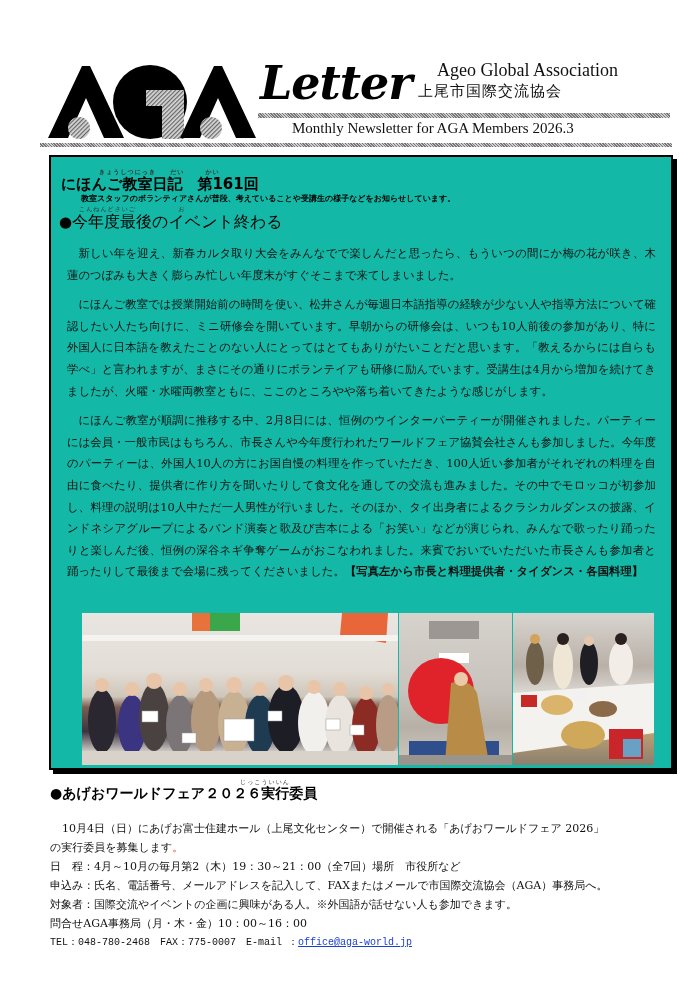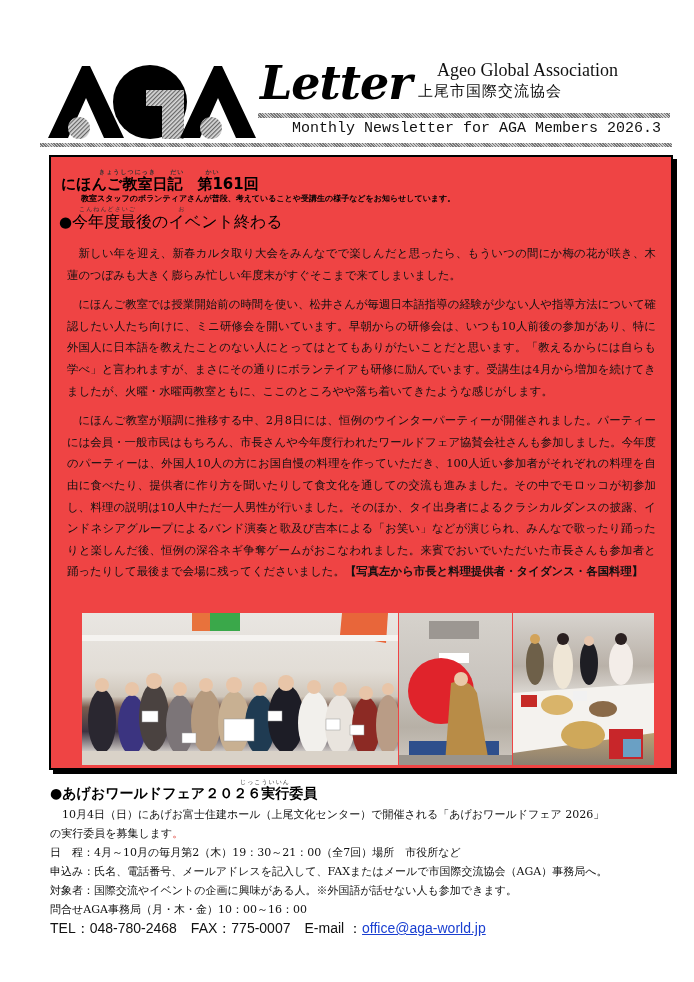--- a/index.html
+++ b/index.html
@@ -10,27 +10,27 @@
   .masthead { position: absolute; left: 0; top: 0; width: 694px; height: 150px; }
   .logo { position: absolute; left: 46px; top: 62px; width: 220px; height: 78px; }
   .letter-word { position: absolute; left: 260px; top: 60px; font-family: "DejaVu Serif", serif;
                  font-style: italic; font-weight: bold; font-size: 46px; letter-spacing: -1px; line-height: 1; color:#000; }
   .org-en { position: absolute; left: 437px; top: 60px; font-family: "Liberation Serif", serif;
             font-size: 18px; color: #111; }
   .org-ja { position: absolute; left: 418px; top: 82px; font-family: "DejaVu Sans", sans-serif;
             font-size: 15px; letter-spacing: 1px; color: #111; }
   .hatch { background-image: repeating-linear-gradient(45deg, #777 0 1px, #cfcfcf 1px 2px); }
   .rule-top { position: absolute; left: 258px; top: 113px; width: 412px; height: 5px; }
-  .tagline { position: absolute; left: 292px; top: 120px; font-family: Liberation Mono, monospace;
+  .tagline { position: absolute; left: 292px; top: 120px; font-family: Liberation Serif, serif;
              font-size: 15px; color: #111; }
   .rule-bottom { position: absolute; left: 40px; top: 143px; width: 632px; height: 4px; }
 
   
   .diary-box { position: absolute; left: 49px; top: 155px; width: 620px; height: 611px;
-               border: 2px solid #000; box-shadow: 4px 4px 0 #000; background: #ef4444; }
+               border: 2px solid #000; box-shadow: 4px 4px 0 #000; background: #14b8a6; }
   .ruby { font-size: 6px; color: #333; display: block; line-height: 1; letter-spacing: 1px; }
   .diary-title { position: absolute; left: 10px; top: 12px; font-family: "DejaVu Sans", sans-serif;
                  font-weight: bold; font-size: 15px; color: #000; }
   .diary-sub { position: absolute; left: 30px; top: 36px; font-family: "DejaVu Sans", sans-serif;
                font-weight: bold; font-size: 8px; color: #000; text-align: right; }
   .section-head { position: absolute; left: 8px; top: 55px; font-family: "DejaVu Sans", sans-serif;
                   font-size: 16px; color: #000; }
   .section-head .dot { font-size: 15px; }
   .body { position: absolute; left: 8px; top: 78px; width: 605px; font-family: "DejaVu Serif", serif;
           font-size: 11.4px; line-height: 21.6px; color: #111; text-align: justify; }
@@ -44,24 +44,24 @@
     background:
       linear-gradient(180deg, #e9e6e2 0%, #e2ddd6 38%, #cfc6ba 55%, #7a5d4f 62%, #3d3442 78%, #d9d4cf 92%, #f0ece8 100%); }
   .photo-2 { left: 317px; width: 113px;
     background: linear-gradient(180deg, #d6d2cc 0%, #c8c3bd 50%, #b7b0a6 75%, #cfc9c1 100%); }
   .photo-3 { left: 431px; width: 141px;
     background: linear-gradient(180deg, #d8d4cf 0%, #b9b1a8 35%, #eae8e4 60%, #b99e72 80%, #8a7f70 100%); }
 
   
   .committee { position: absolute; left: 50px; top: 779px; width: 630px; }
   .committee-head { font-family: "DejaVu Sans", sans-serif; font-weight: bold; font-size: 14px; color:#000; }
-  .committee-body { font-family: "DejaVu Serif", serif; font-size: 11px; line-height: 19px; color:#111; margin-top: 2px; }
+  .committee-body { font-family: "DejaVu Serif", serif; font-size: 11px; line-height: 19px; color:#111; margin-top: 16px; }
   .committee-body div { white-space: nowrap; }
   .indent { padding-left: 12px; }
-  .mono { font-family: Liberation Sans, sans-serif; font-size: 14px; }
+  .mono { font-family: Liberation Mono, monospace; font-size: 10px; }
   .link { color: #1a3fd1; text-decoration: underline; }
   .red-dot { color: #e0443a; }
 </style>
 </head>
 <body>
 
 <header class="masthead">
   <svg class="logo" viewBox="0 0 220 78">
     <defs>
       <pattern id="hp" width="3" height="3" patternUnits="userSpaceOnUse" patternTransform="rotate(45)">

